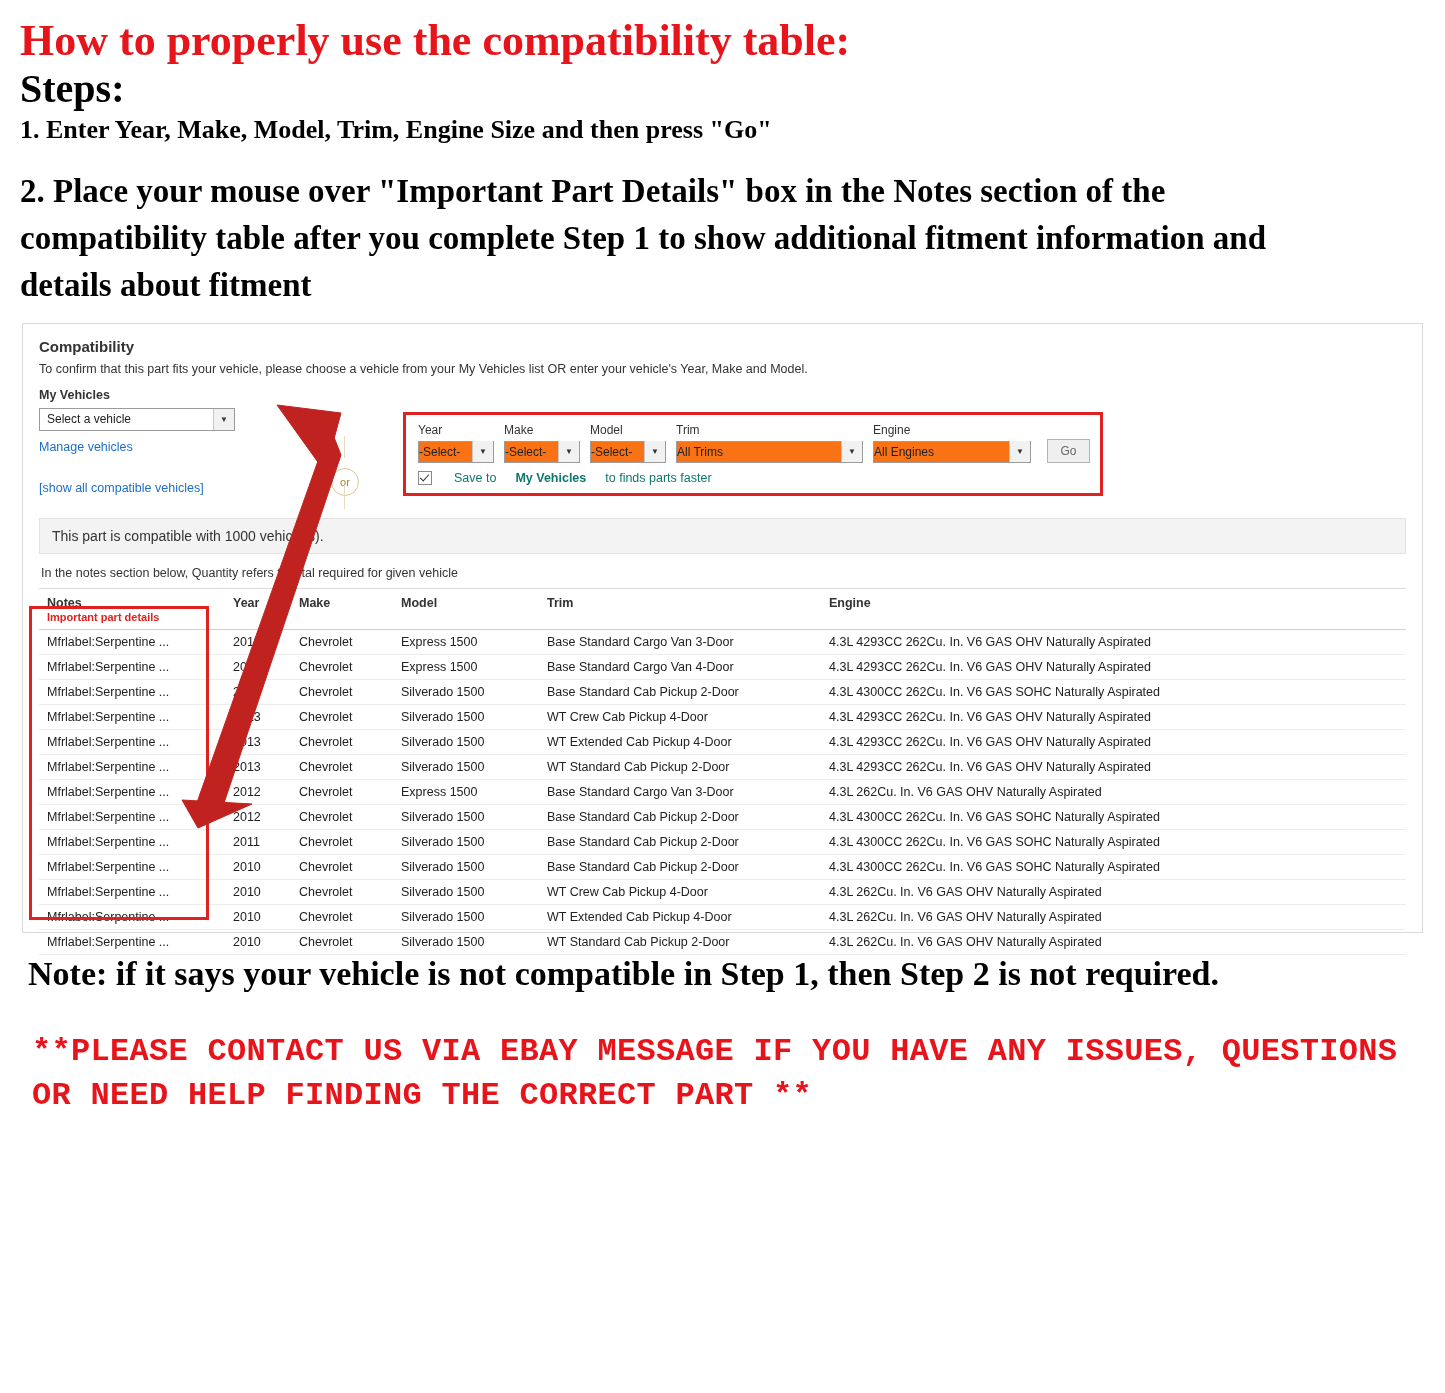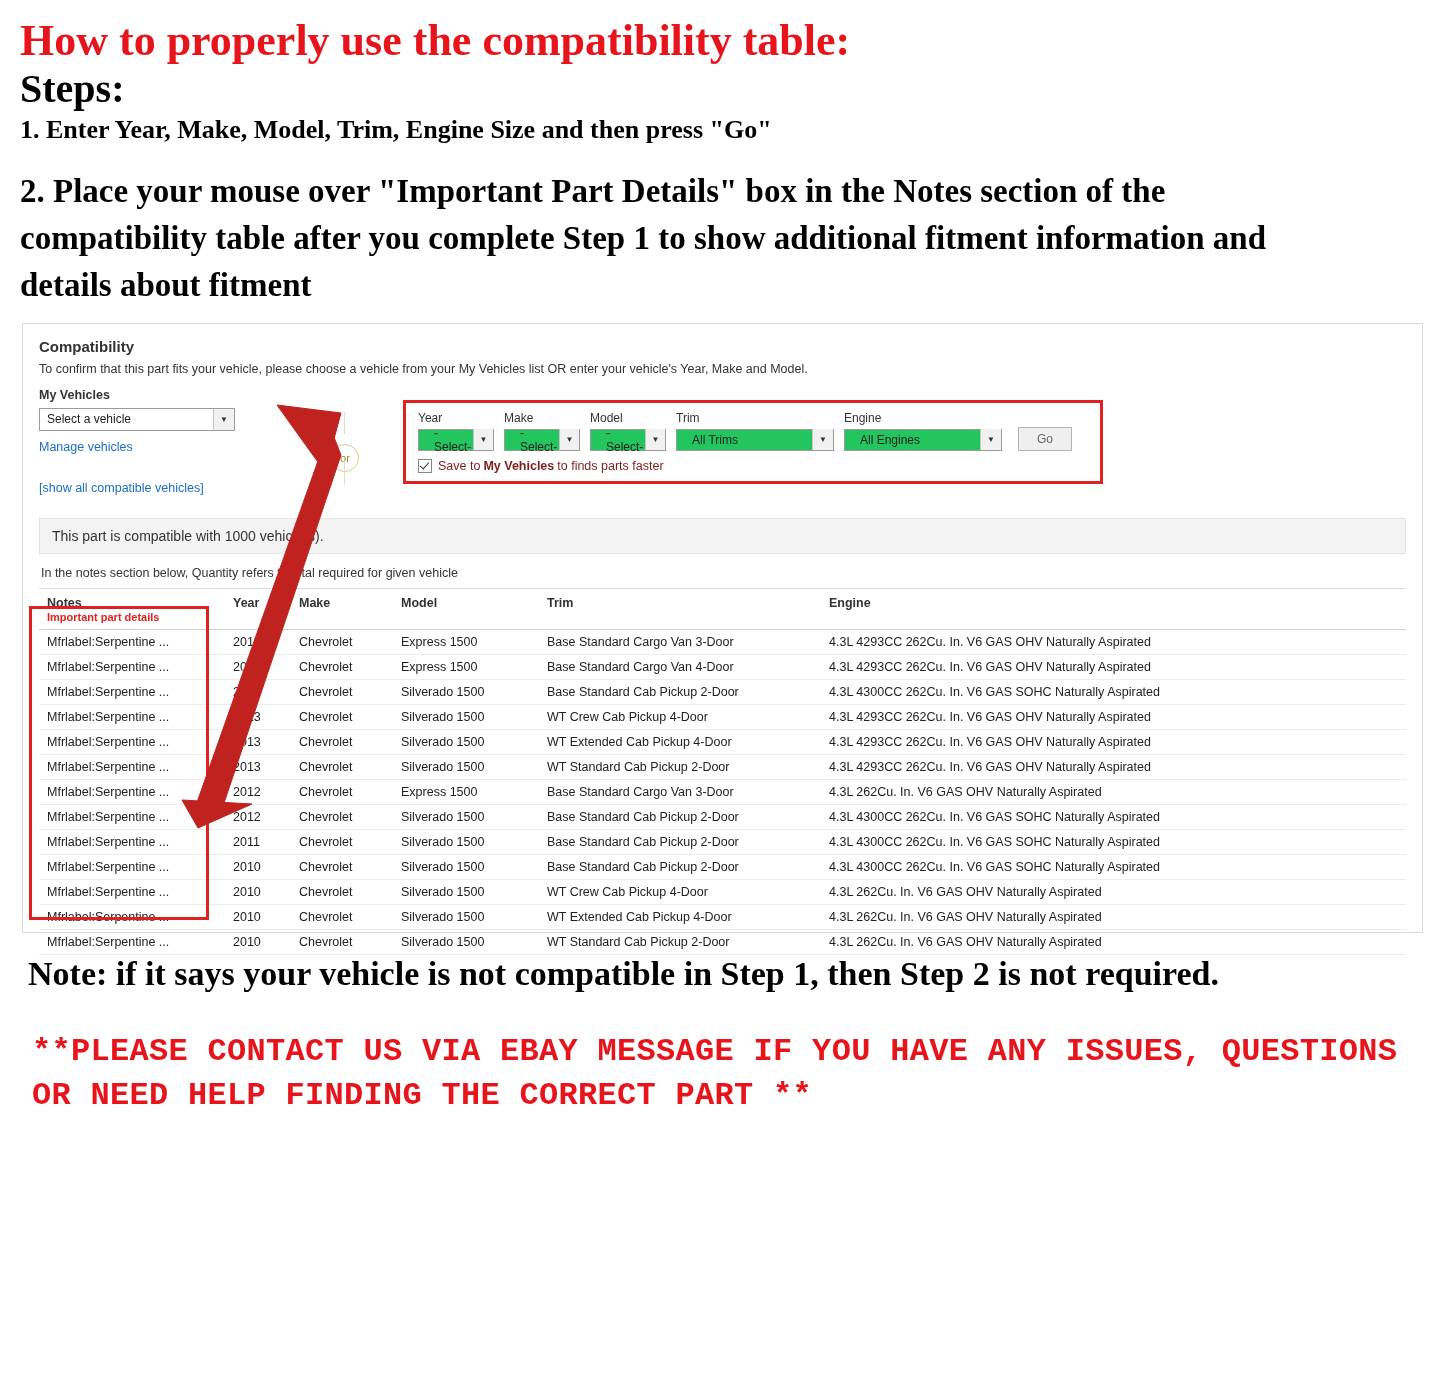--- a/index.html
+++ b/index.html
@@ -72,21 +72,21 @@
     margin-bottom: 7px;
   }
   .compat-sub {
     font-size: 12.5px;
     color: #333;
     margin-bottom: 12px;
   }
 
   .chooser {
     display: flex;
-    align-items: center;
+    align-items: flex-end;
     position: relative;
   }
   .my-vehicles {
     width: 250px;
   }
   .mv-label {
     font-size: 12.5px;
     font-weight: bold;
     color: #333;
     margin-bottom: 6px;
@@ -161,52 +161,53 @@
   }
   .field { margin-right: 10px; }
   .field-label {
     font-size: 12px;
     color: #333;
     margin-bottom: 4px;
   }
   .mini-select {
     height: 22px;
     border: 1px solid #9b9b9b;
-    background: #22c55e;
+    background: #f97316;
     display: flex;
     align-items: center;
     justify-content: space-between;
     font-size: 12px;
     color: #222;
-    padding-left: 15px;
+    padding-left: 0;
     box-sizing: border-box;
   }
   .w-year { width: 76px; }
   .w-make { width: 76px; }
   .w-model { width: 76px; }
-  .w-trim { width: 158px; }
+  .w-trim { width: 187px; }
   .w-engine { width: 158px; }
   .go-btn {
     width: 52px;
     height: 22px;
     border: 1px solid #b4b4b4;
     background: #efefef;
     color: #666;
     font-size: 12px;
     display: flex;
     align-items: center;
     justify-content: center;
     margin-left: 6px;
   }
   .save-row {
     display: flex;
     align-items: center;
     margin-top: 8px;
     font-size: 12.5px;
-    color: #7f1d1d;
+    color: #0f766e;
+    gap: 16px;
   }
   .checkbox {
     width: 12px;
     height: 12px;
     border: 1px solid #888;
     background: #fff;
     margin-right: 6px;
     position: relative;
   }
   .checkbox:after {

